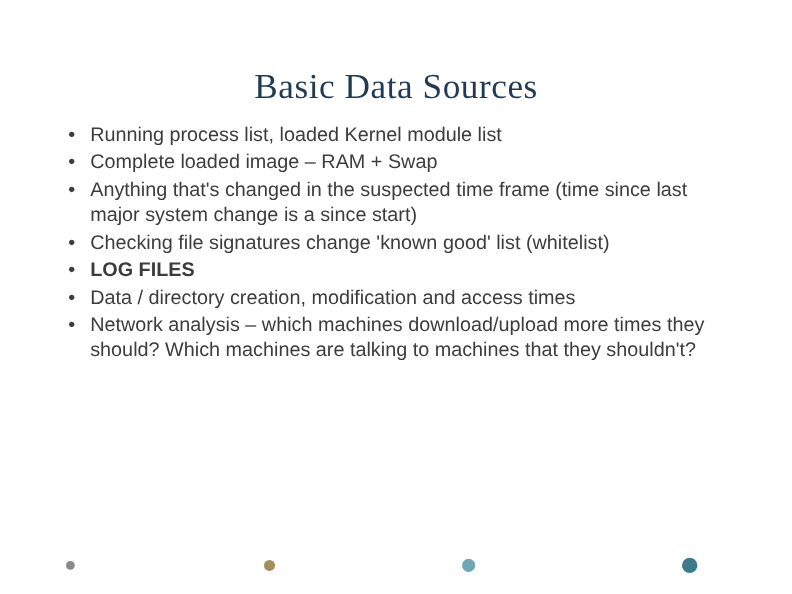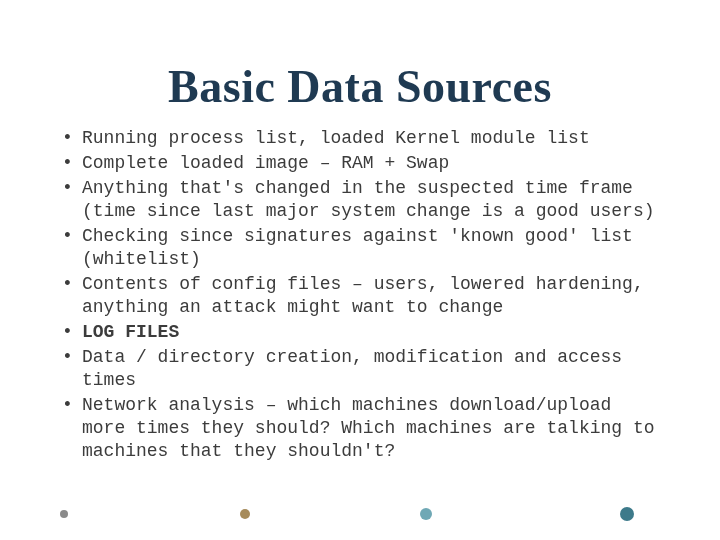--- a/index.html
+++ b/index.html
@@ -15,32 +15,31 @@
   }
   .slide {
     width: 720px;
     height: 540px;
     position: relative;
     box-sizing: border-box;
     padding: 40px 50px 0 50px;
   }
   .title {
     font-family: Garamond, "Times New Roman", Georgia, serif;
-    font-size: 46px;
+    font-size: 32px;
     color: #1f3a52;
     text-align: center;
     margin: 20px 0 14px 0;
-    font-weight: 700;
+    font-weight: 400;
     letter-spacing: 0.5px;
   }
   ul.bullets {
     list-style: none;
     margin: 0;
     padding: 0 10px 0 6px;
-    font-family: Liberation Mono, monospace;
   }
   ul.bullets li {
     position: relative;
     padding-left: 26px;
     font-size: 18px;
     line-height: 1.28;
     color: #3c3c3c;
     margin-bottom: 2px;
   }
   ul.bullets li::before {
@@ -72,23 +71,22 @@
   .d4 { width: 14px; height: 14px; background: #3d7a8a; left: 620px; bottom: -1px; }
 </style>
 </head>
 <body>
 
 <div class="slide">
   <h1 class="title">Basic Data Sources</h1>
   <ul class="bullets">
       <li><span>Running process list, loaded Kernel module list</span></li>
       <li><span>Complete loaded image – RAM + Swap</span></li>
-      <li><span>Anything that's changed in the suspected time frame (time since last major system change is a good users)</span></li>
-      <li><span>Checking since signatures against 'known good' list (whitelist)</span></li>
-      <li><span>Contents of config files – users, lowered hardening, anything an attack might want to change</span></li>
+      <li><span>Anything that's changed in the suspected time frame (time since last major system change is a since start)</span></li>
+      <li><span>Checking file signatures change 'known good' list (whitelist)</span></li>
       <li><span class="bold">LOG FILES</span></li>
       <li><span>Data / directory creation, modification and access times</span></li>
       <li><span>Network analysis – which machines download/upload more times they should? Which machines are talking to machines that they shouldn't?</span></li>
     </ul>
   <div class="dots">
     <div class="dot d1"></div>
     <div class="dot d2"></div>
     <div class="dot d3"></div>
     <div class="dot d4"></div>
   </div>

